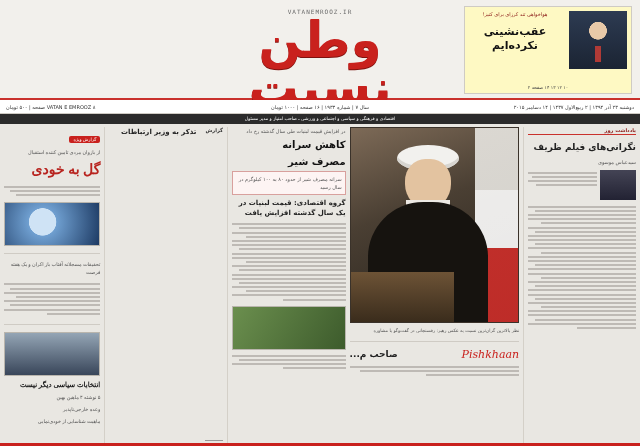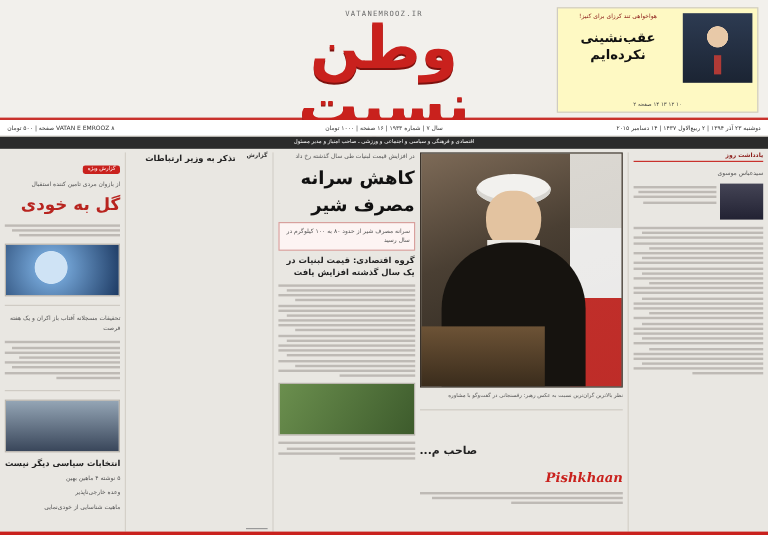--- a/index.html
+++ b/index.html
@@ -163,30 +163,30 @@
   }
 
   
   .col-right {
     width: 112px;
     display: flex; flex-direction: column; gap: 4px;
   }
   .col-mid-right { width: 118px; display: flex; flex-direction: column; gap: 3px; }
   .col-center { width: 176px; display: flex; flex-direction: column; gap: 3px; }
   .col-left-pic { width: 118px; display: flex; gap: 3px; }
-  .col-left { width: 100px; display: flex; flex-direction: column; gap: 4px; }
+  .col-left { width: 100px; display: flex; flex-direction: column; gap: 4px; font-family: Liberation Serif, serif; }
 
   .sec-label {
     font-size: 5px; color: #8b1a17; font-weight: bold; text-align: right;
     border-bottom: 1px solid #c9312c; padding-bottom: 1px; margin-bottom: 2px;
   }
   .sec-label.dark { color: #333; border-bottom-color: #999; }
 
   .big-head {
-    font-size: 15px; font-weight: bold; color: #111; line-height: 1.35;
+    font-size: 10px; font-weight: bold; color: #111; line-height: 1.35;
     text-align: right;
   }
   .red-head {
     font-size: 14px; font-weight: bold; color: #b8241f; line-height: 1.35;
     text-align: right;
   }
   .mid-head {
     font-size: 9px; font-weight: bold; color: #222; line-height: 1.4;
     text-align: right;
   }
@@ -285,22 +285,21 @@
   .footer-strip {
     position: absolute; left: 0; bottom: 0; width: 640px; height: 3px;
     background: #c9211d;
   }
 
   .script-word {
     font-family: "DejaVu Serif", serif;
     font-style: italic;
     color: #c9211d;
     font-size: 11px;
-    font-weight: bold;
-    margin-top: 44px;
+    font-weight: normal;
   }
   .divider { height: 1px; background: #cfcbc4; margin: 3px 0; }
   .col-sep { width: 1px; background: #d4d0c8; }
 </style>
 </head>
 <body>
 
 <div class="page">
 
   <div class="masthead">
@@ -328,20 +327,21 @@
     <span class="dleft">VATAN E EMROOZ  ۸ صفحه | ۵۰۰ تومان</span>
     <span class="dcenter">سال ۷ | شماره ۱۹۳۳ | ۱۶ صفحه | ۱۰۰۰ تومان</span>
     <span class="dright">دوشنبه ۲۳ آذر ۱۳۹۴ | ۲ ربیع‌الاول ۱۴۳۷ | ۱۴ دسامبر ۲۰۱۵</span>
   </div>
   <div class="subbar">اقتصادی و فرهنگی و سیاسی و اجتماعی و ورزشی ـ صاحب امتیاز و مدیر مسئول</div>
 
   <div class="body">
 
     <div class="col-right">
       <div class="sec-label">یادداشت روز</div>
+      <div class="mid-head">نگرانی‌های فیلم ظریف</div>
       <div class="kicker-txt">سیدعباس موسوی</div>
       <div style="display:flex; gap:3px; align-items:flex-start;">
         <div style="width:36px;height:30px;background:linear-gradient(#445,#223);flex:none"></div>
         <div class="lines" style="flex:1">
           <i class="s1"></i>
             <i class="s2"></i>
             <i class="s1"></i>
             <i class="s3"></i>
         </div>
       </div>

